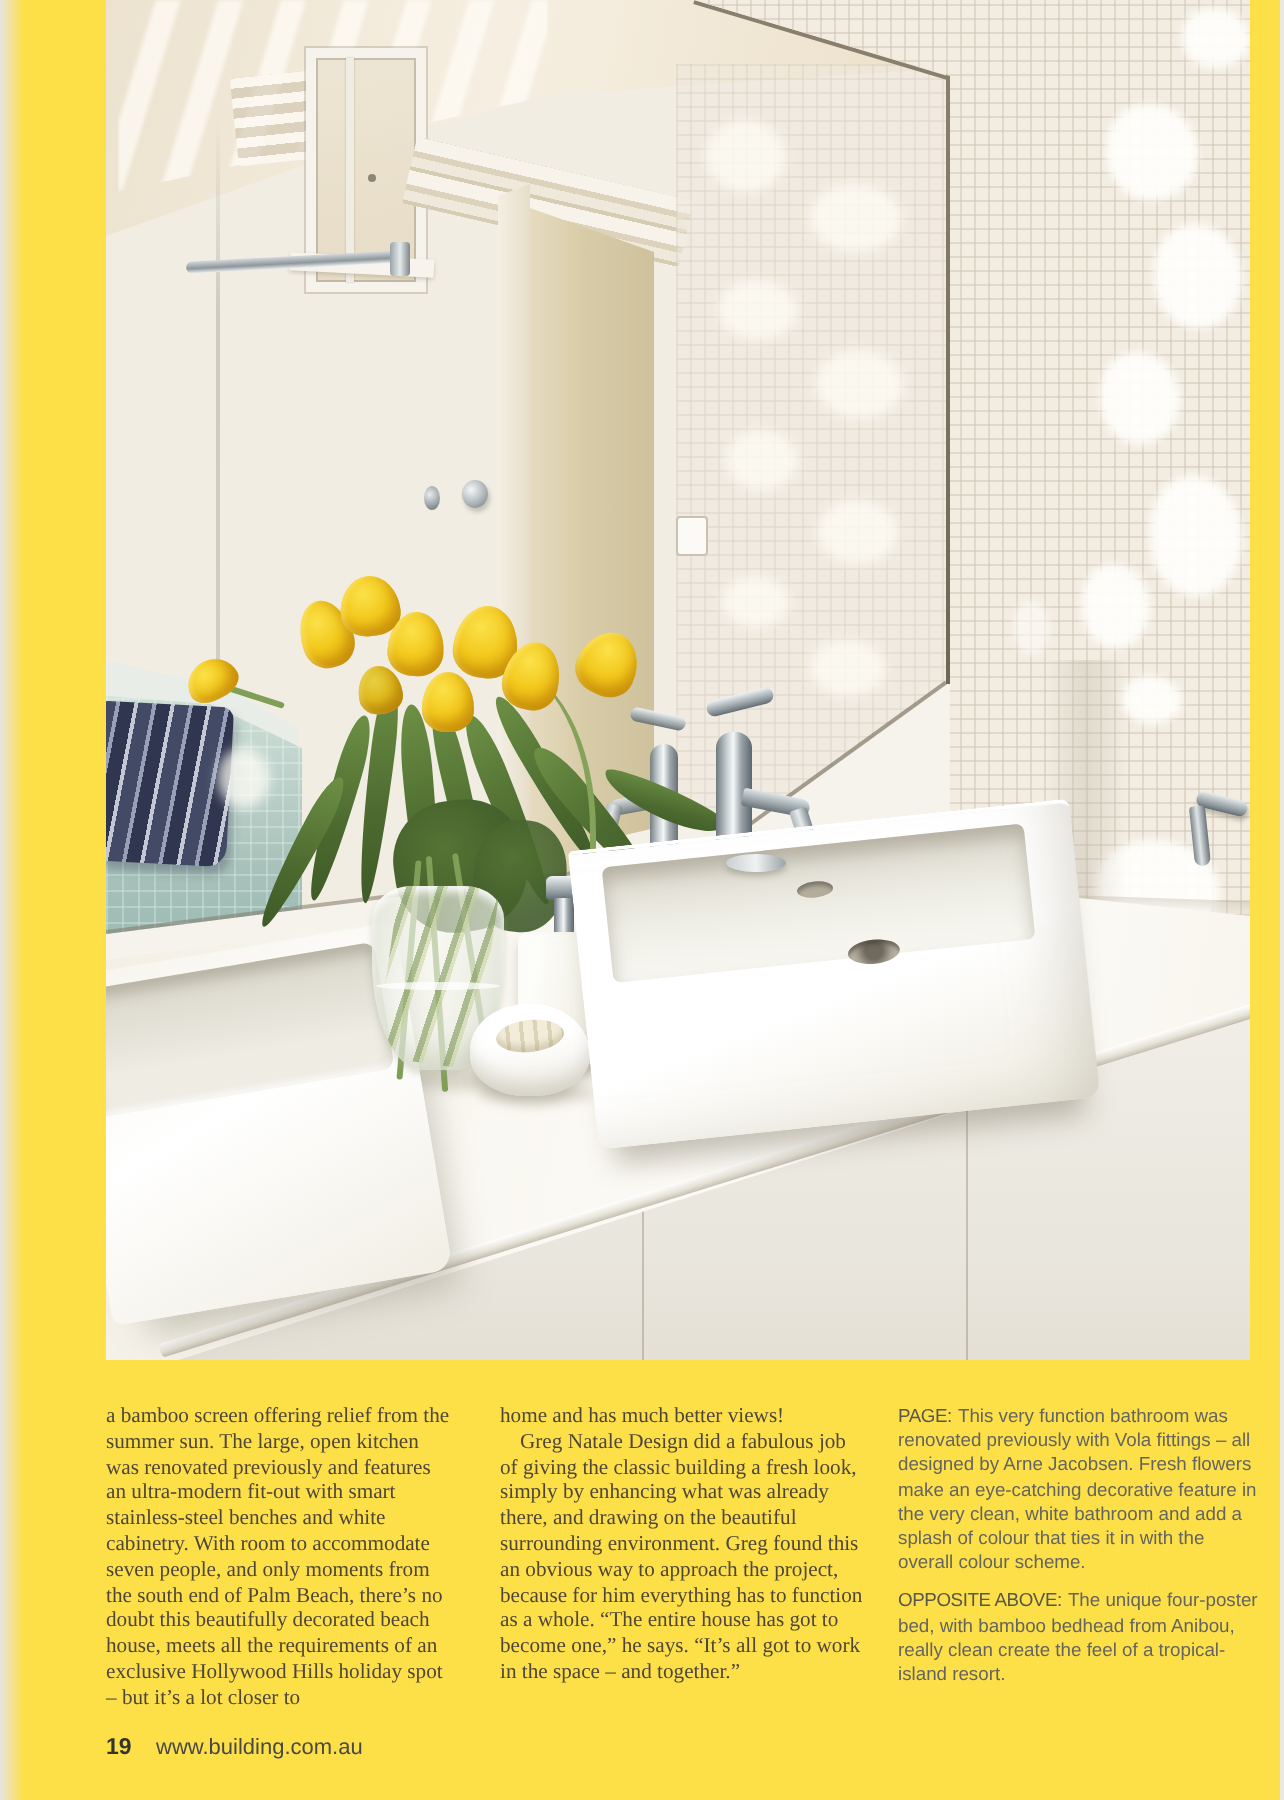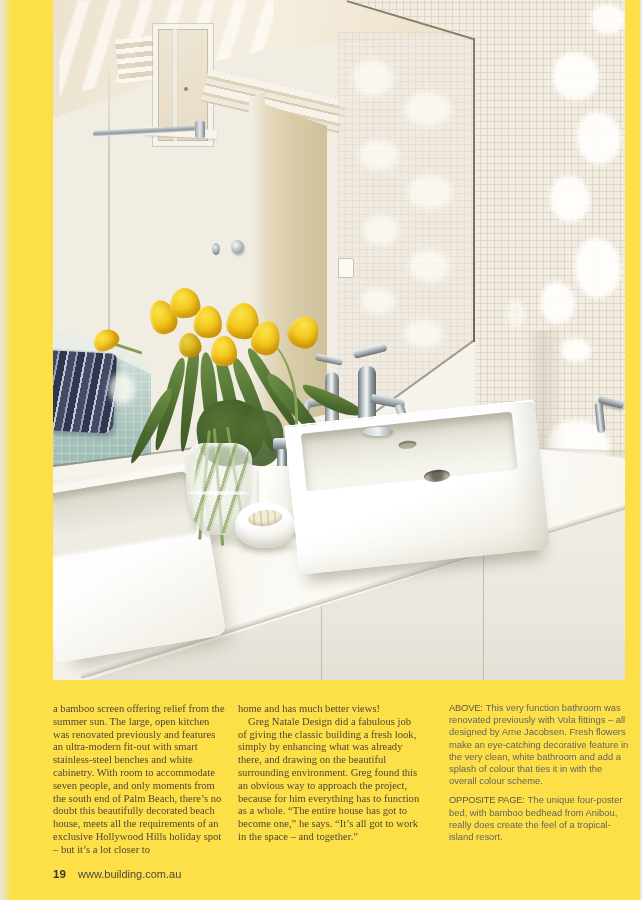--- a/index.html
+++ b/index.html
@@ -164,21 +164,21 @@
   .ph-hook-top{left:545px;top:398px;width:26px;height:8px;border-radius:4px;transform:rotate(14deg);
     background:linear-gradient(180deg,#e8eced,#8e989d 70%,#626c72);box-shadow:1px 2px 2px rgba(120,112,95,.4);}
   .ph-hook-drop{left:543px;top:403px;width:8px;height:30px;border-radius:3px 3px 6px 6px;transform:rotate(-6deg);
     background:linear-gradient(90deg,#7d868c,#dfe5e7 45%,#6a7479);}
 
   
   .article-col{position:absolute;top:703px;color:#4f463b;
     font-family:"Liberation Serif","DejaVu Serif",serif;font-size:10.6px;line-height:12.8px;}
   .article-col p{margin:0;}
   .col1{left:53px;width:172px;}
-  .col2{left:238px;width:182px;}
+  .col2{left:250px;width:182px;}
   .col2 p.indent{text-indent:10px;}
   .col3{left:449px;width:180px;top:702px;color:#646462;
     font-family:"Liberation Sans","DejaVu Sans",sans-serif;font-size:9.4px;line-height:12.2px;}
   .col3 p{margin:0 0 7px 0;}
   .cap-label{color:#57574f;letter-spacing:-0.2px;margin-right:3px;}
   .footer{position:absolute;left:53px;top:868px;color:#3c3c3a;
     font-family:"Liberation Sans","DejaVu Sans",sans-serif;font-size:11.5px;}
   .pagenum{font-weight:bold;color:#333331;}
   .site{margin-left:9px;color:#484846;font-size:11px;}
 </style>
@@ -324,22 +324,22 @@
   </div>
 
   <div class="article-col col1">
     <p>a bamboo screen offering relief from the summer sun. The large, open kitchen was renovated previously and features an ultra-modern fit-out with smart stainless-steel benches and white cabinetry. With room to accommodate seven people, and only moments from the south end of Palm Beach, there’s no doubt this beautifully decorated beach house, meets all the requirements of an exclusive Hollywood Hills holiday spot – but it’s a lot closer to</p>
   </div>
   <div class="article-col col2">
     <p>home and has much better views!</p>
     <p class="indent">Greg Natale Design did a fabulous job of giving the classic building a fresh look, simply by enhancing what was already there, and drawing on the beautiful surrounding environment. Greg found this an obvious way to approach the project, because for him everything has to function as a whole. “The entire house has got to become one,” he says. “It’s all got to work in the space – and together.”</p>
   </div>
   <div class="article-col col3">
-    <p><span class="cap-label">ABOVE:</span><span>This very function bathroom was renovated previously with Vola fittings – all designed by Arne Jacobsen. Fresh flowers make an eye-catching decorative feature in the very clean, white bathroom and add a splash of colour that ties it in with the overall colour scheme.</span></p>
-    <p><span class="cap-label">OPPOSITE PAGE:</span><span>The unique four-poster bed, with bamboo bedhead from Anibou, really does create the feel of a tropical-island resort.</span></p>
+    <p><span class="cap-label">PAGE:</span><span>This very function bathroom was renovated previously with Vola fittings – all designed by Arne Jacobsen. Fresh flowers make an eye-catching decorative feature in the very clean, white bathroom and add a splash of colour that ties it in with the overall colour scheme.</span></p>
+    <p><span class="cap-label">OPPOSITE ABOVE:</span><span>The unique four-poster bed, with bamboo bedhead from Anibou, really clean create the feel of a tropical-island resort.</span></p>
   </div>
 
   <div class="footer">
     <span class="pagenum">19</span>
     <span class="site">www.building.com.au</span>
   </div>
 
 </div>
 
 </body></html>

